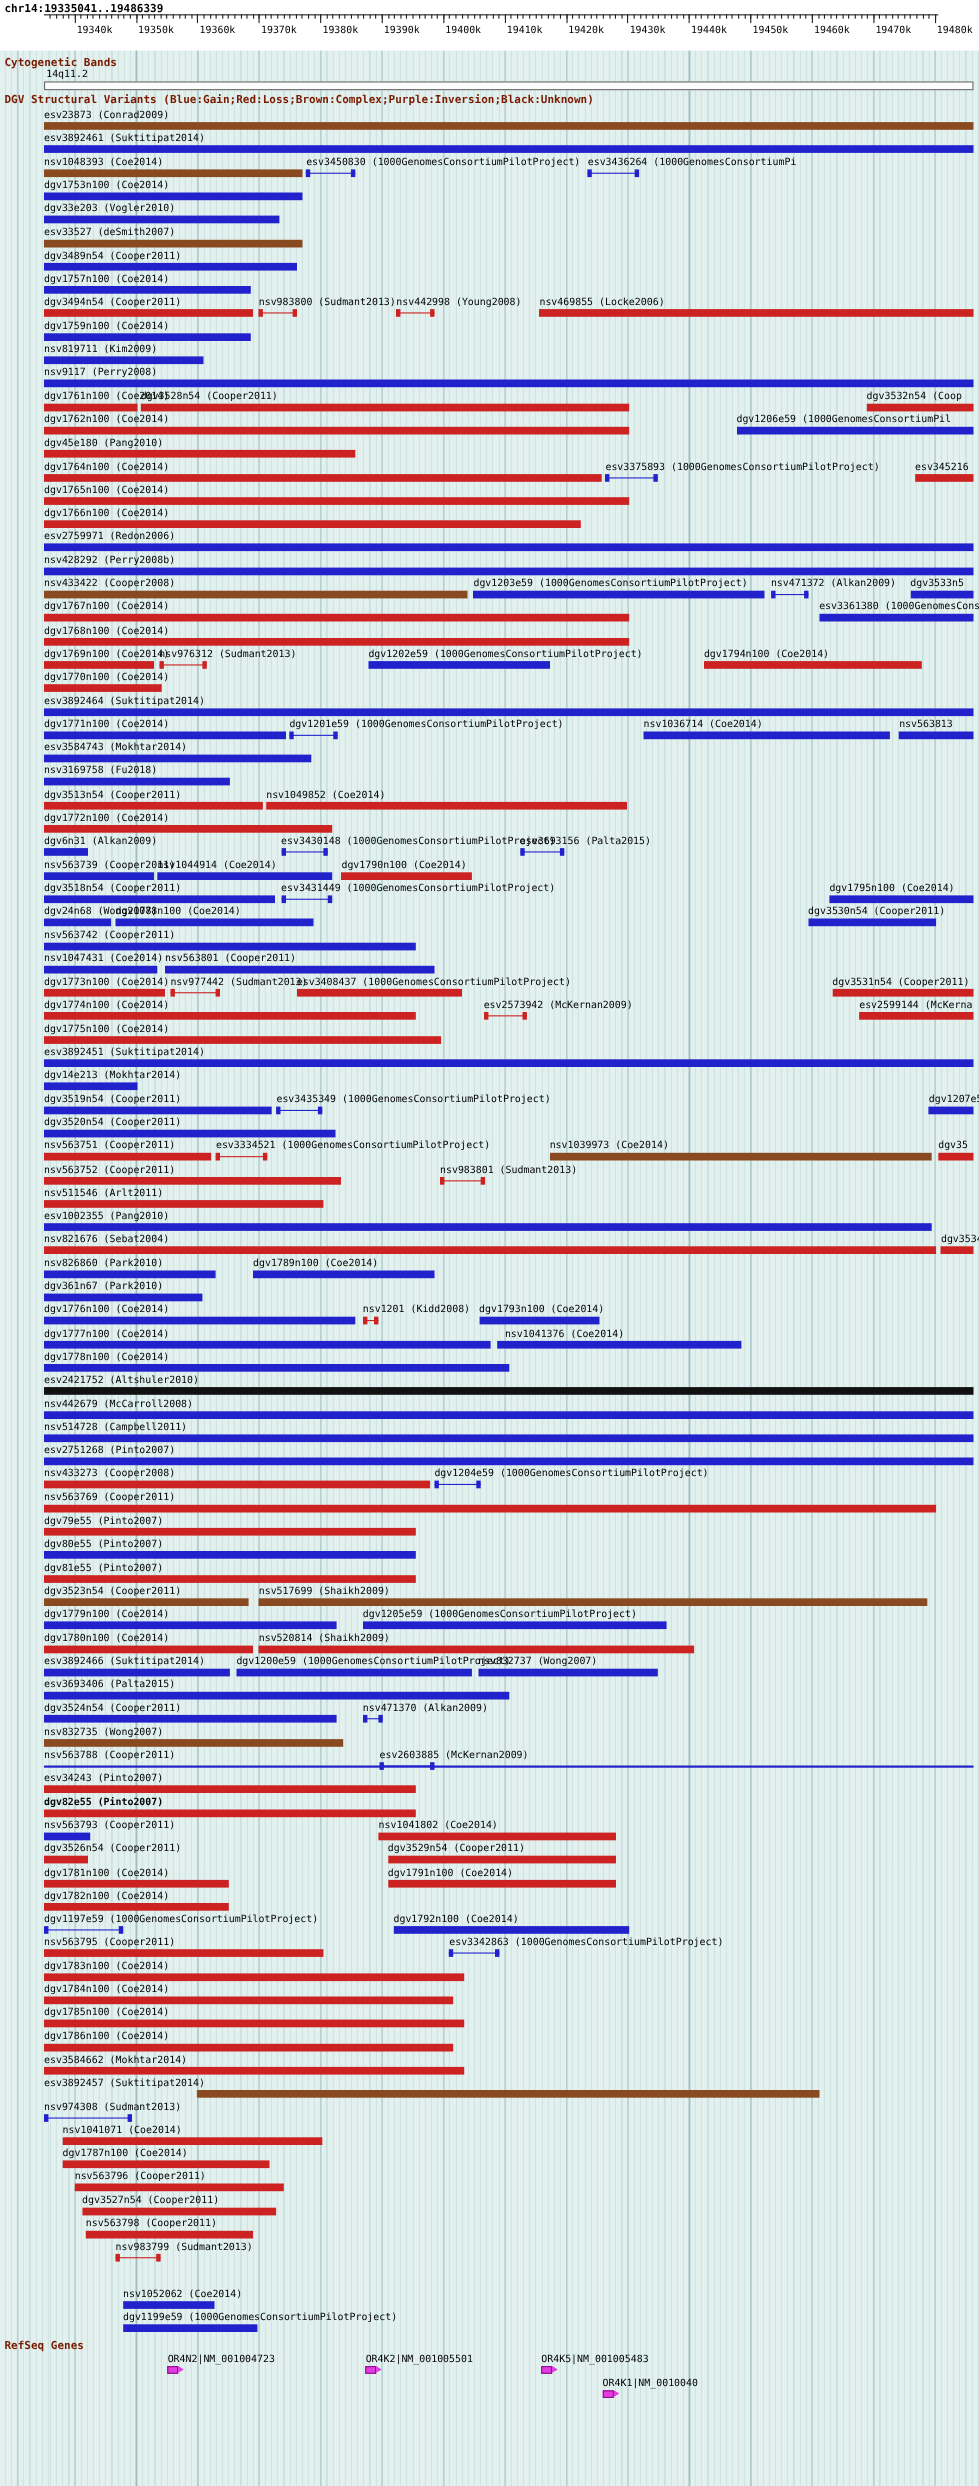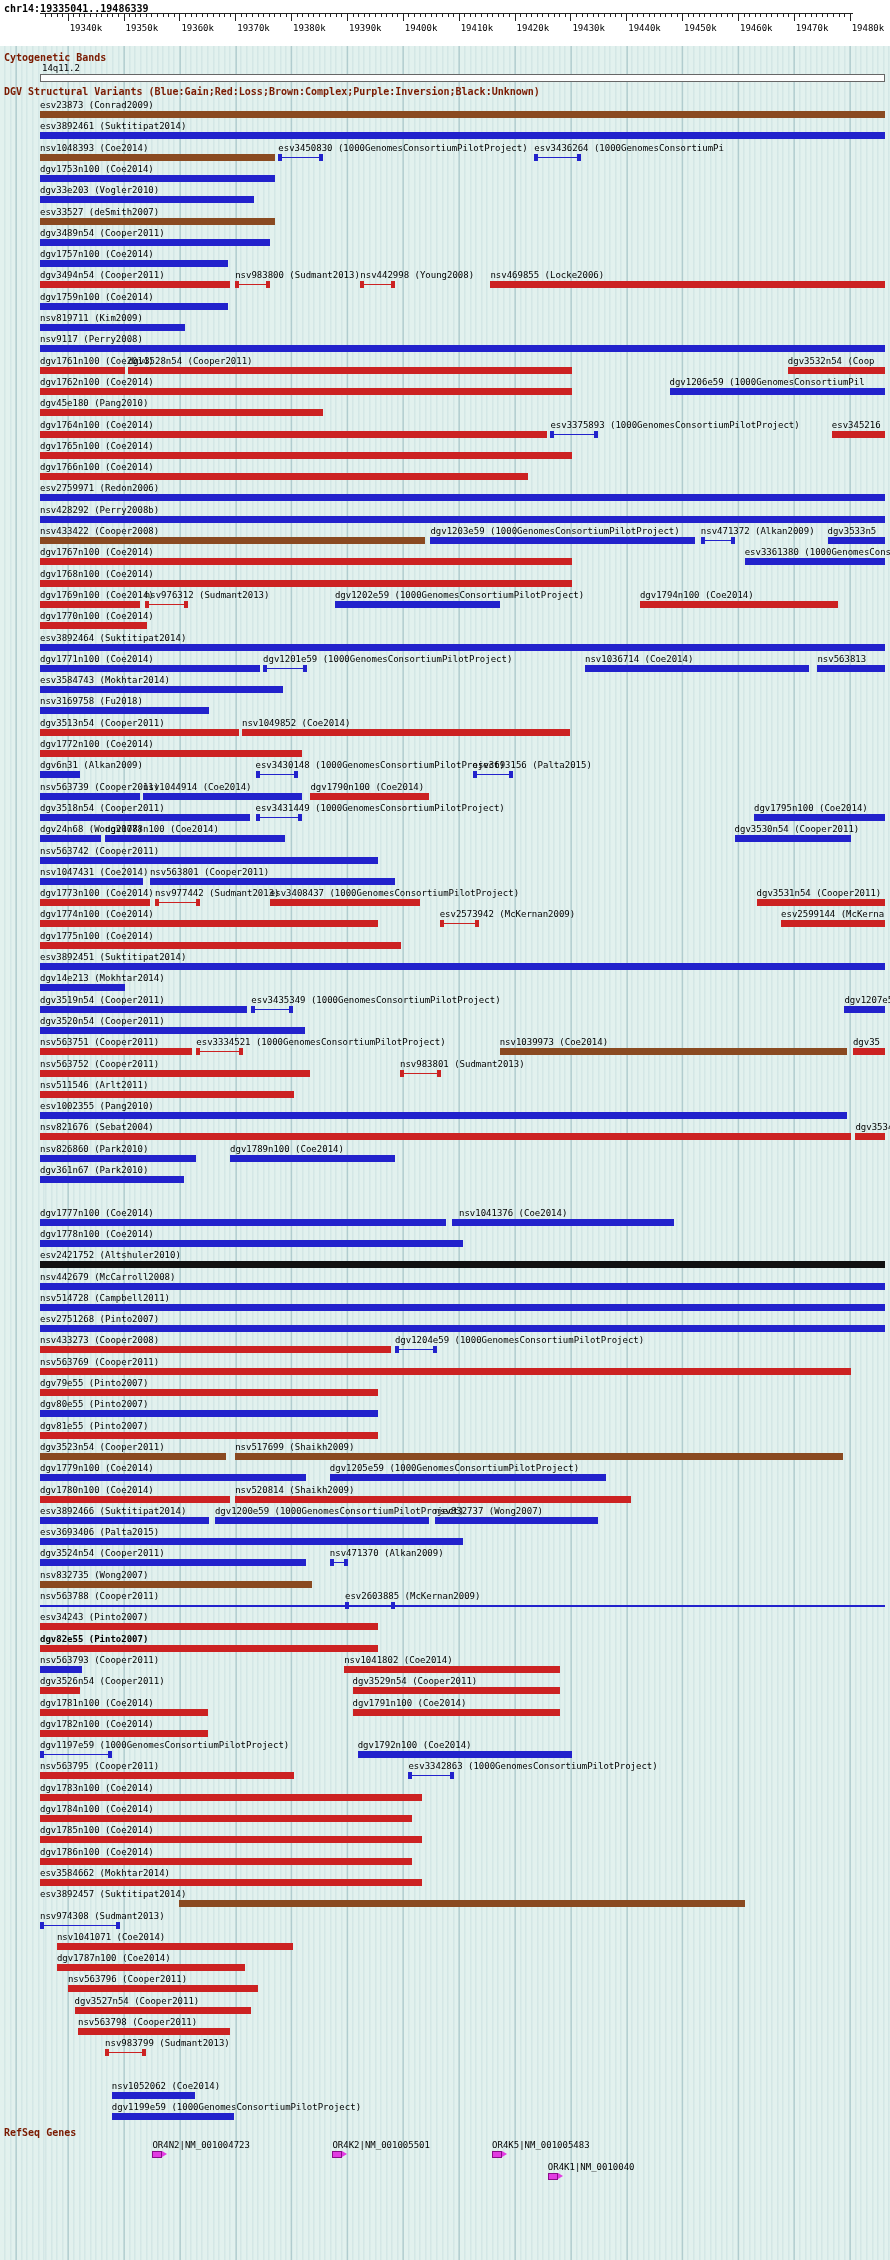--- a/index.html
+++ b/index.html
@@ -575,20 +575,32 @@
       <div class="trow" style="top: 1043.7px;">
         <div class="flabel" style="left: 40px;">nsv826860 (Park2010)</div>
         <div class="fbar" style="left: 40px; width: 156.3px; background: rgb(34, 34, 204);"></div>
         <div class="flabel" style="left: 230.1px;">dgv1789n100 (Coe2014)</div>
         <div class="fbar" style="left: 230.1px; width: 164.8px; background: rgb(34, 34, 204);"></div>
       </div>
       <div class="trow" style="top: 1065px;">
         <div class="flabel" style="left: 40px;">dgv361n67 (Park2010)</div>
         <div class="fbar" style="left: 40px; width: 143.7px; background: rgb(34, 34, 204);"></div>
       </div>
+      <div class="trow" style="top: 1086.3px;">
+        <div class="flabel" style="left: 40px;">dgv1776n100 (Coe2014)</div>
+        <div class="fbar" style="left: 40px; width: 283.1px; background: rgb(34, 34, 204);"></div>
+        <div class="flabel" style="left: 329.8px;">nsv1201 (Kidd2008)</div>
+        <div class="fbar seg" style="left: 329.8px; width: 14.4px;">
+          <div class="segline" style="background: rgb(204, 34, 34);"></div>
+          <div class="segbox left" style="background: rgb(204, 34, 34);"></div>
+          <div class="segbox right" style="background: rgb(204, 34, 34);"></div>
+        </div>
+        <div class="flabel" style="left: 435.5px;">dgv1793n100 (Coe2014)</div>
+        <div class="fbar" style="left: 435.5px; width: 109.8px; background: rgb(34, 34, 204);"></div>
+      </div>
       <div class="trow" style="top: 1107.6px;">
         <div class="flabel" style="left: 40px;">dgv1777n100 (Coe2014)</div>
         <div class="fbar" style="left: 40px; width: 405.6px; background: rgb(34, 34, 204);"></div>
         <div class="flabel" style="left: 459px;">nsv1041376 (Coe2014)</div>
         <div class="fbar" style="left: 451.5px; width: 222.2px; background: rgb(34, 34, 204);"></div>
       </div>
       <div class="trow" style="top: 1128.9px;">
         <div class="flabel" style="left: 40px;">dgv1778n100 (Coe2014)</div>
         <div class="fbar" style="left: 40px; width: 422.5px; background: rgb(34, 34, 204);"></div>
       </div>

